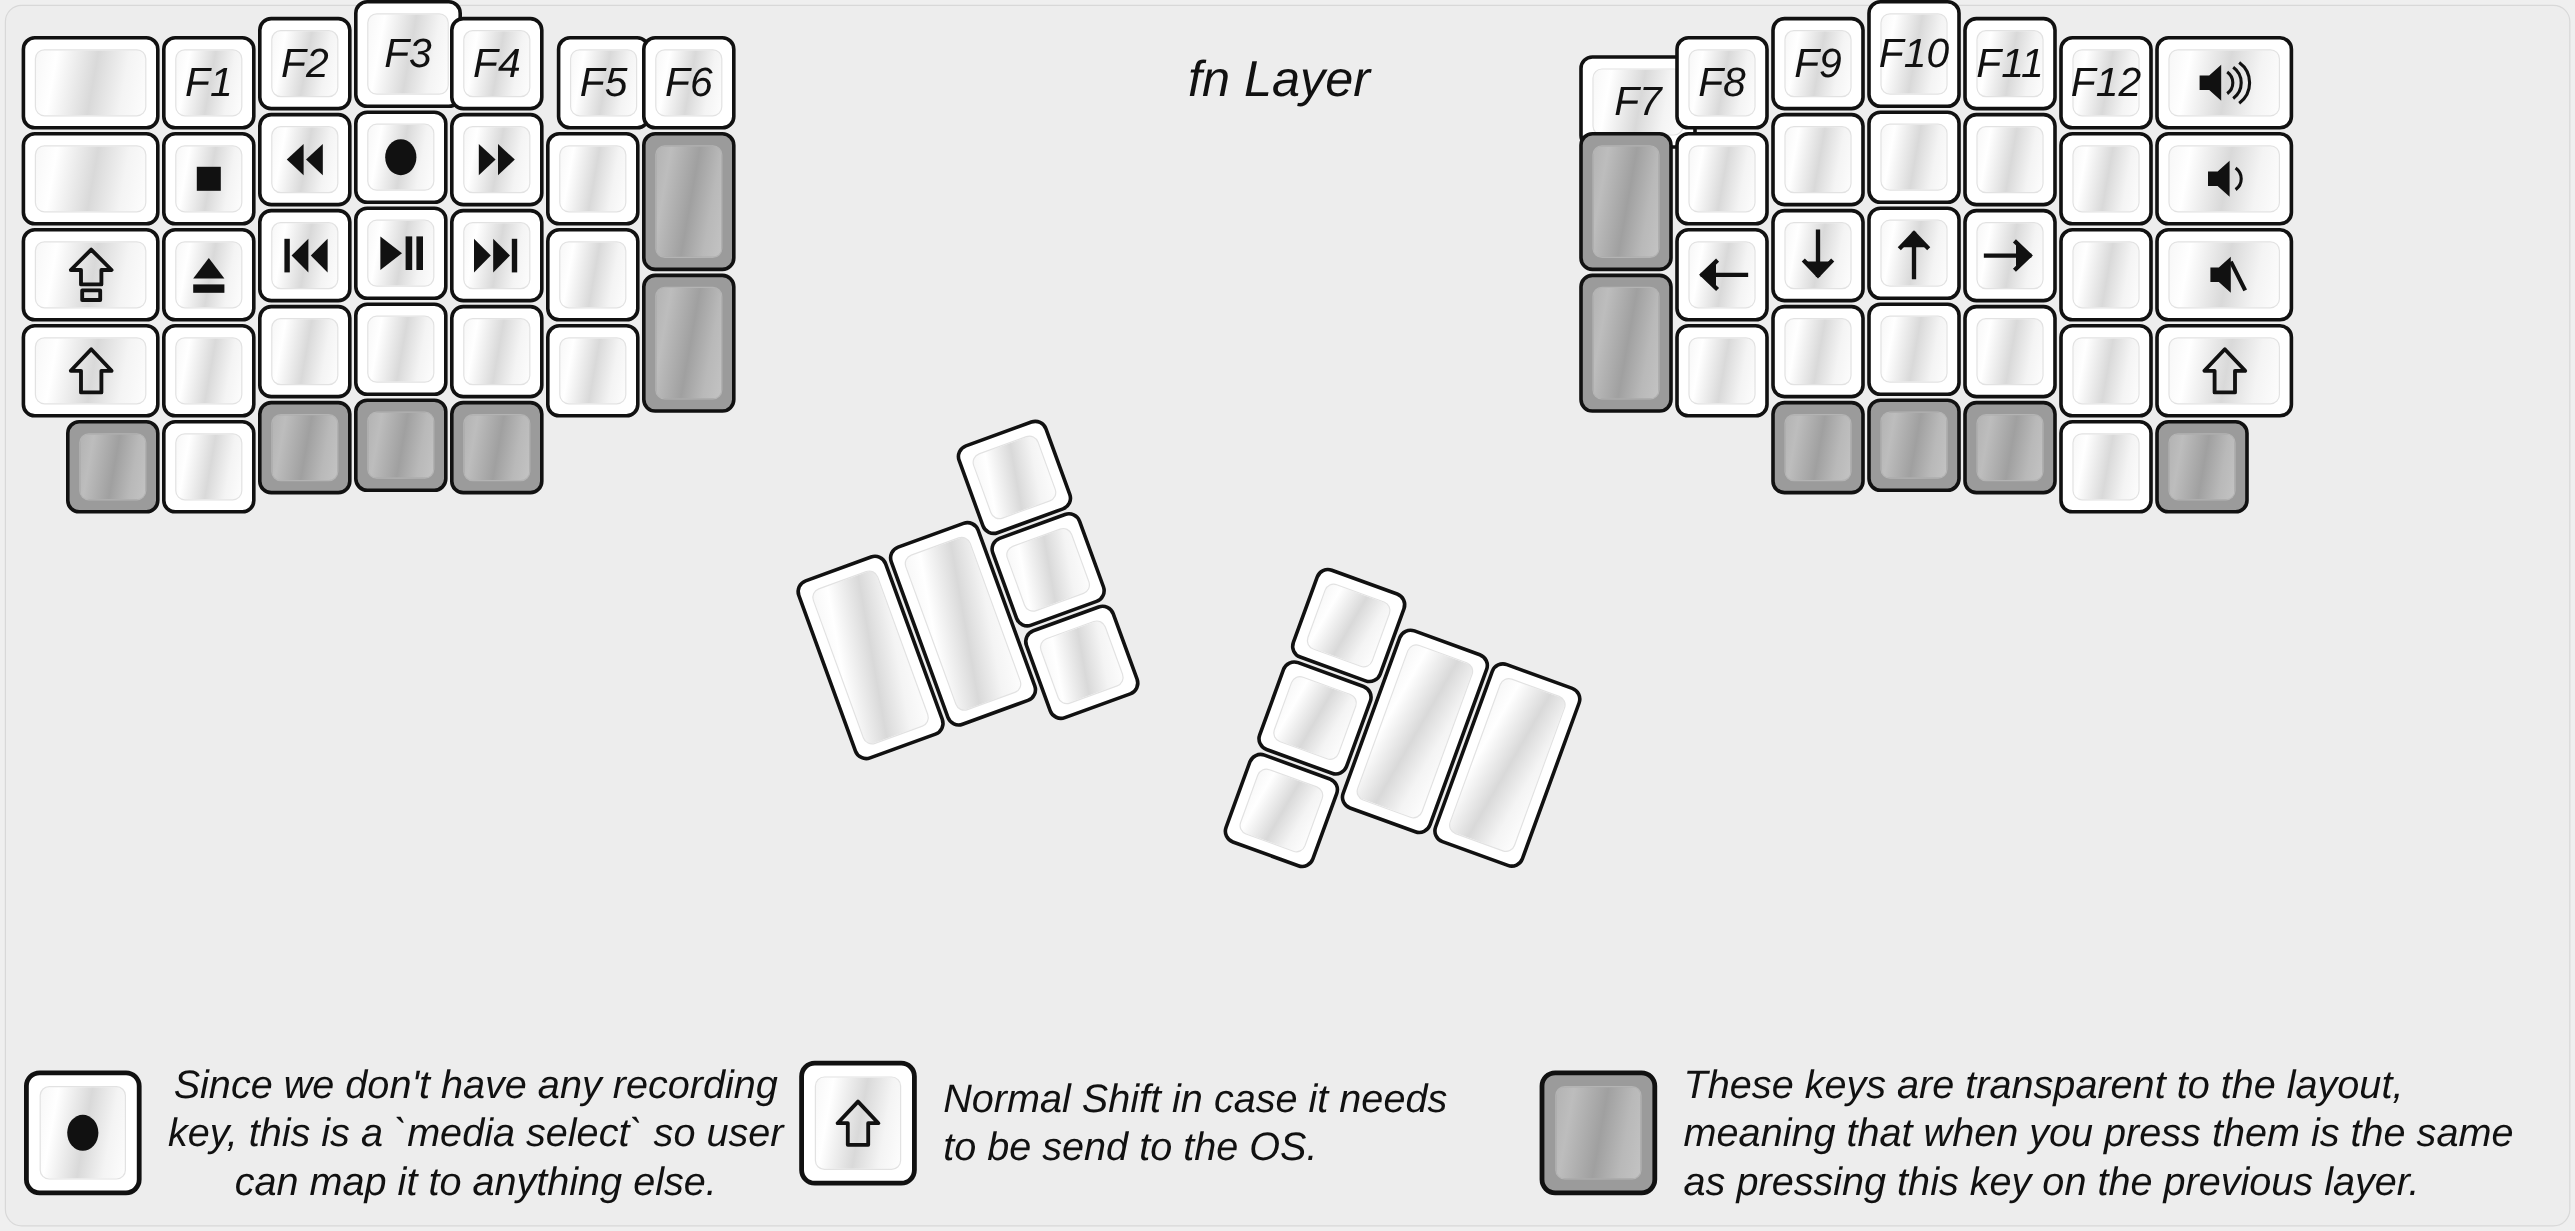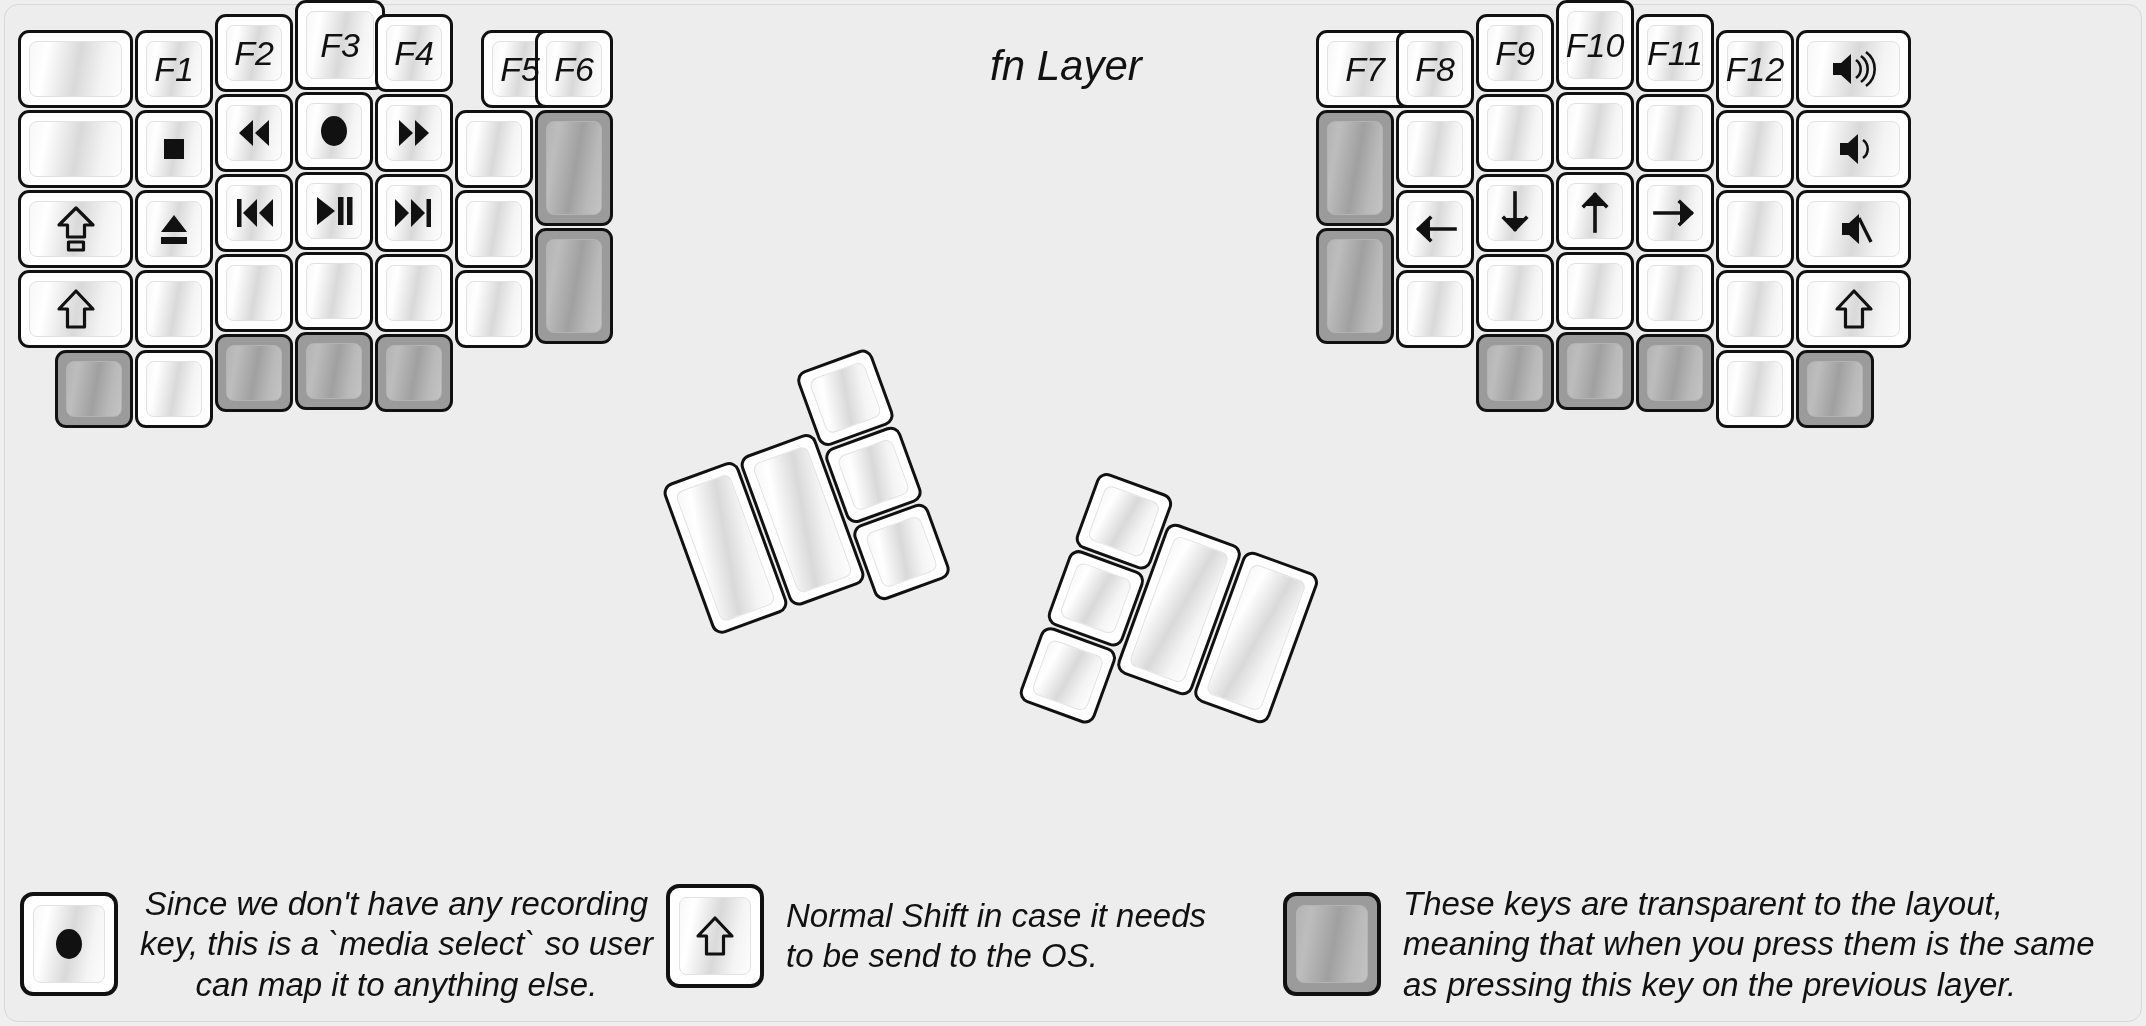--- a/index.html
+++ b/index.html
@@ -240,21 +240,21 @@
           <div class="key" style="left: 375px; top: 254px; width: 78px; height: 78px;">
             <div class="cap"></div>
             <div class="lbl"></div>
           </div>
           <div class="key trans" style="left: 375px; top: 334px; width: 78px; height: 78px;">
             <div class="cap"></div>
             <div class="lbl"></div>
           </div>
         </div>
         <div style="position: absolute; left: 0px; top: 0px;">
-          <div class="key" style="left: 481px; top: 30px; width: 78px; height: 78px;">
+          <div class="key" style="left: 464px; top: 30px; width: 78px; height: 78px;">
             <div class="cap"></div>
             <div class="lbl">F5</div>
           </div>
           <div class="key" style="left: 455px; top: 110px; width: 78px; height: 78px;">
             <div class="cap"></div>
             <div class="lbl"></div>
           </div>
           <div class="key" style="left: 455px; top: 190px; width: 78px; height: 78px;">
             <div class="cap"></div>
             <div class="lbl"></div>
@@ -296,21 +296,21 @@
             <div class="lbl"></div>
           </div>
           <div class="key" style="left: 164px; top: 164px; width: 80px; height: 80px;">
             <div class="cap"></div>
             <div class="lbl"></div>
           </div>
         </div>
       </div>
       <div style="position: absolute; left: 0px; top: 0px; width: 100%; height: 100%;">
         <div style="position: absolute; left: 0px; top: 0px;">
-          <div class="key" style="left: 1316px; top: 30px; width: 98px; height: 78px;">
+          <div class="key" style="left: 1316px; top: 46px; width: 98px; height: 78px;">
             <div class="cap"></div>
             <div class="lbl">F7</div>
           </div>
           <div class="key trans" style="left: 1316px; top: 110px; width: 78px; height: 116px;">
             <div class="cap"></div>
             <div class="lbl"></div>
           </div>
           <div class="key trans" style="left: 1316px; top: 228px; width: 78px; height: 116px;">
             <div class="cap"></div>
             <div class="lbl"></div>

